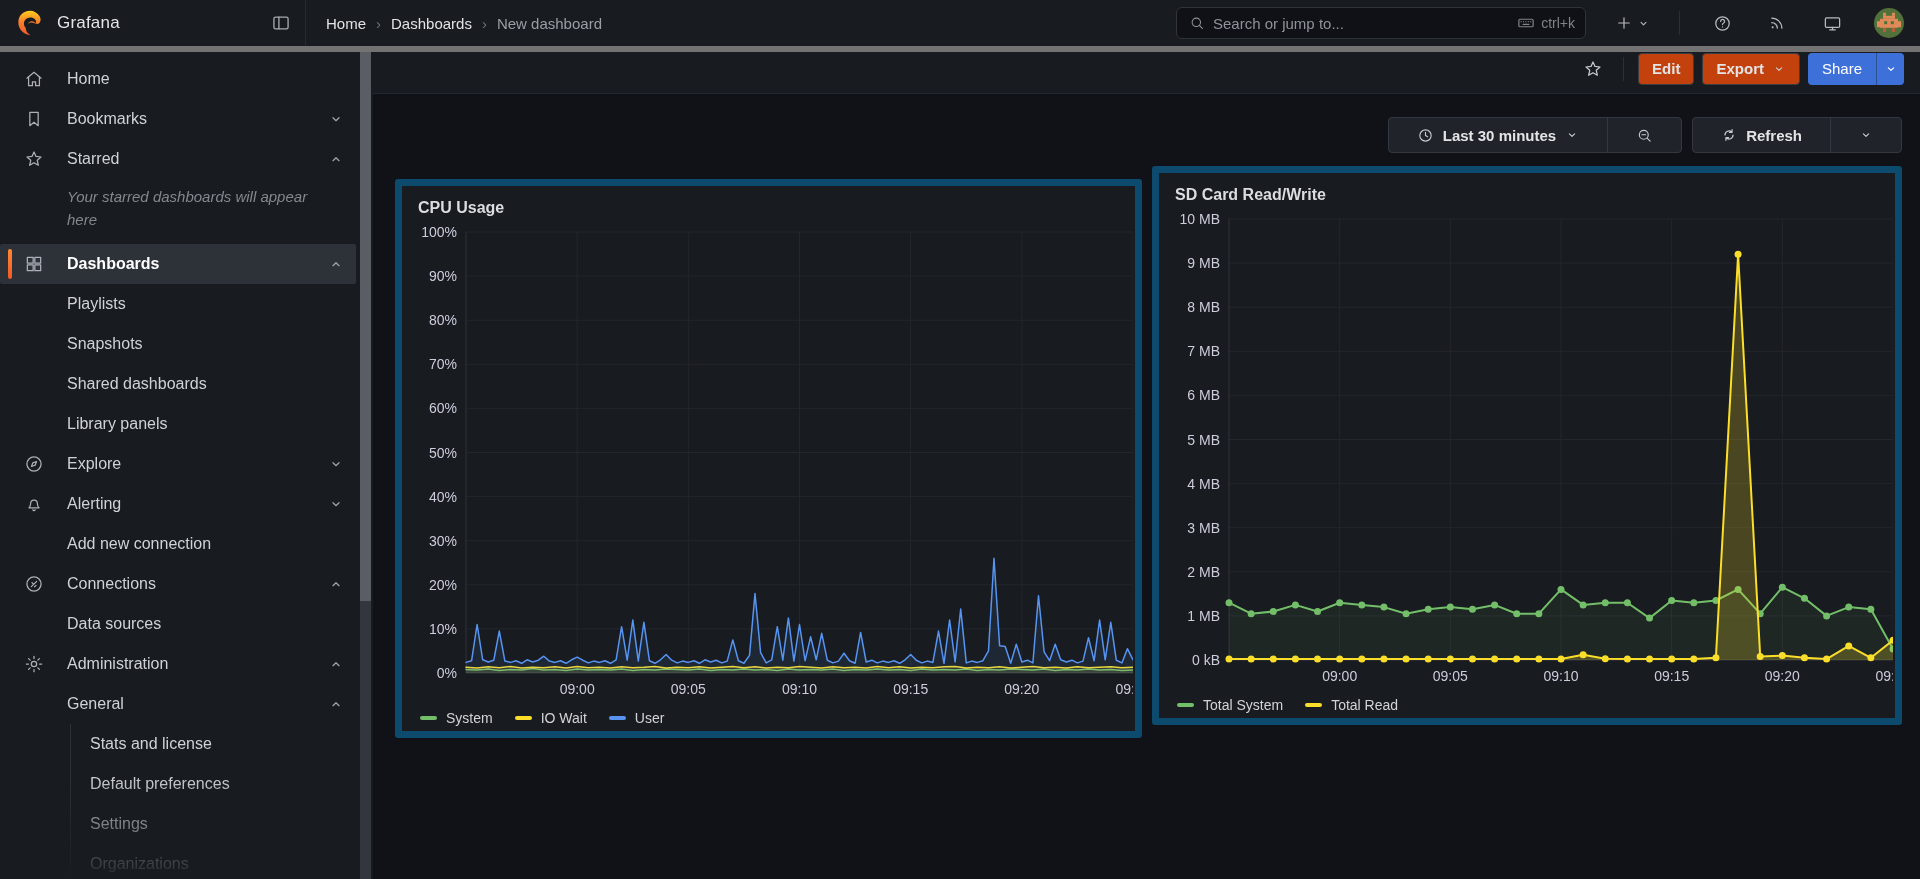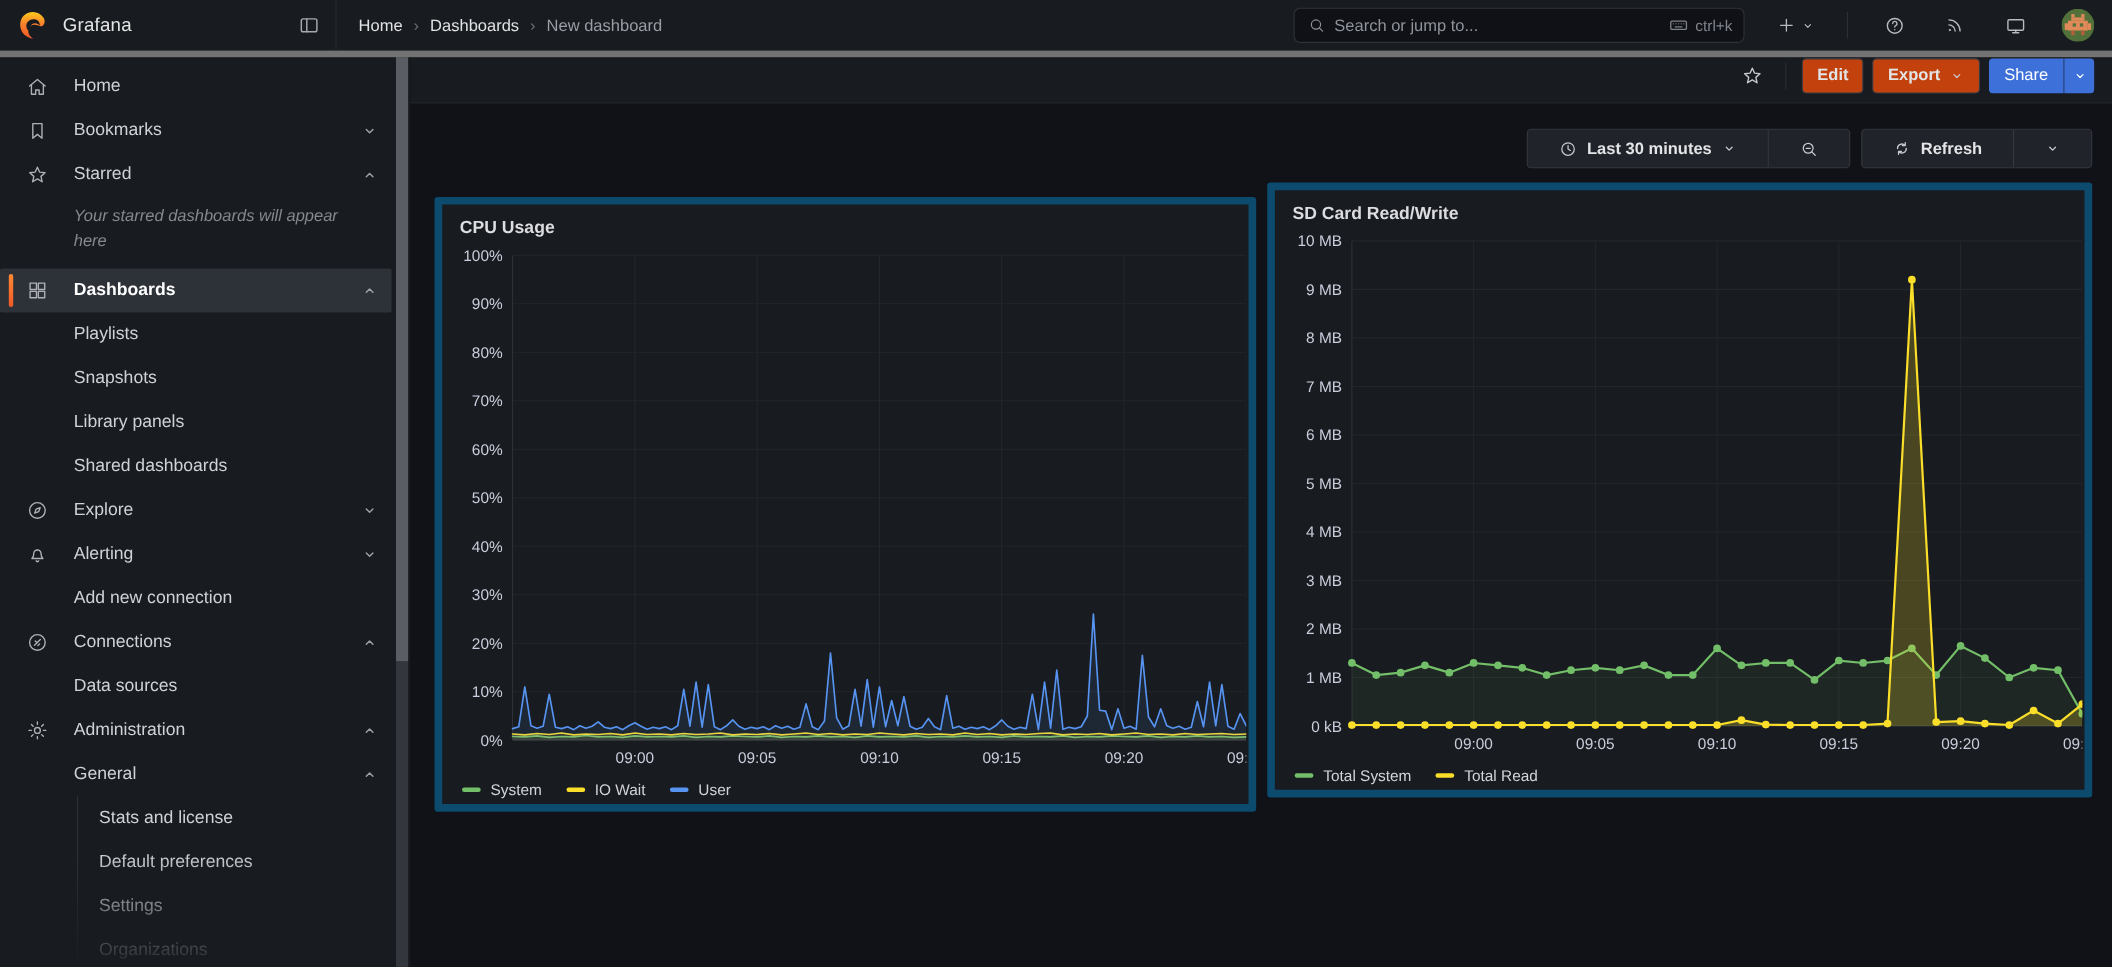--- a/index.html
+++ b/index.html
@@ -274,24 +274,24 @@
           </svg>
         </span>
       </div>
       <div class="mi lvl1">
         <span class="mi-label">Playlists</span>
       </div>
       <div class="mi lvl1">
         <span class="mi-label">Snapshots</span>
       </div>
       <div class="mi lvl1">
+        <span class="mi-label">Shared dashboards</span>
+      </div>
+      <div class="mi lvl1">
         <span class="mi-label">Library panels</span>
-      </div>
-      <div class="mi lvl1">
-        <span class="mi-label">Shared dashboards</span>
       </div>
       <div class="mi lvl0">
         <span class="mi-icon">
           <svg width="20" height="20" viewBox="0 0 24 24" fill="none" stroke="currentColor" stroke-width="1.5" stroke-linecap="round" stroke-linejoin="round">
             <circle cx="12" cy="12" r="8.5"></circle>
             <polygon points="15,9 10.6,10.6 9,15 13.4,13.4"></polygon>
           </svg>
         </span>
         <span class="mi-label">Explore</span>
         <span class="mi-chevron">

